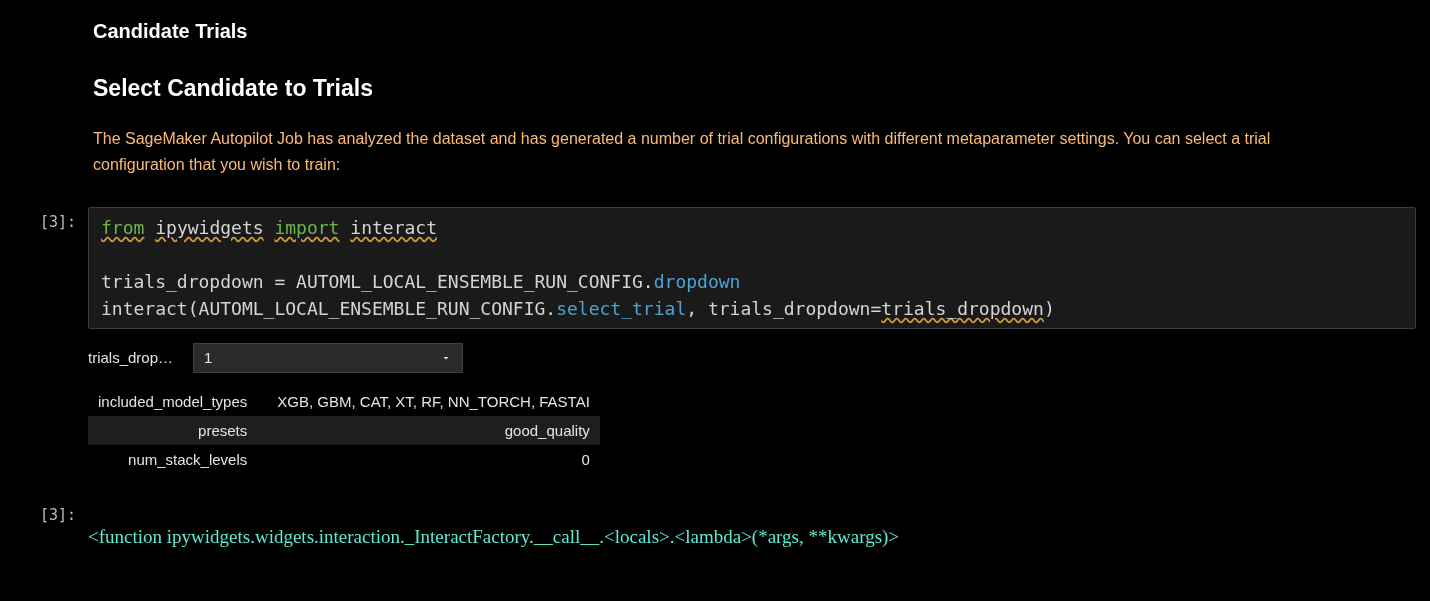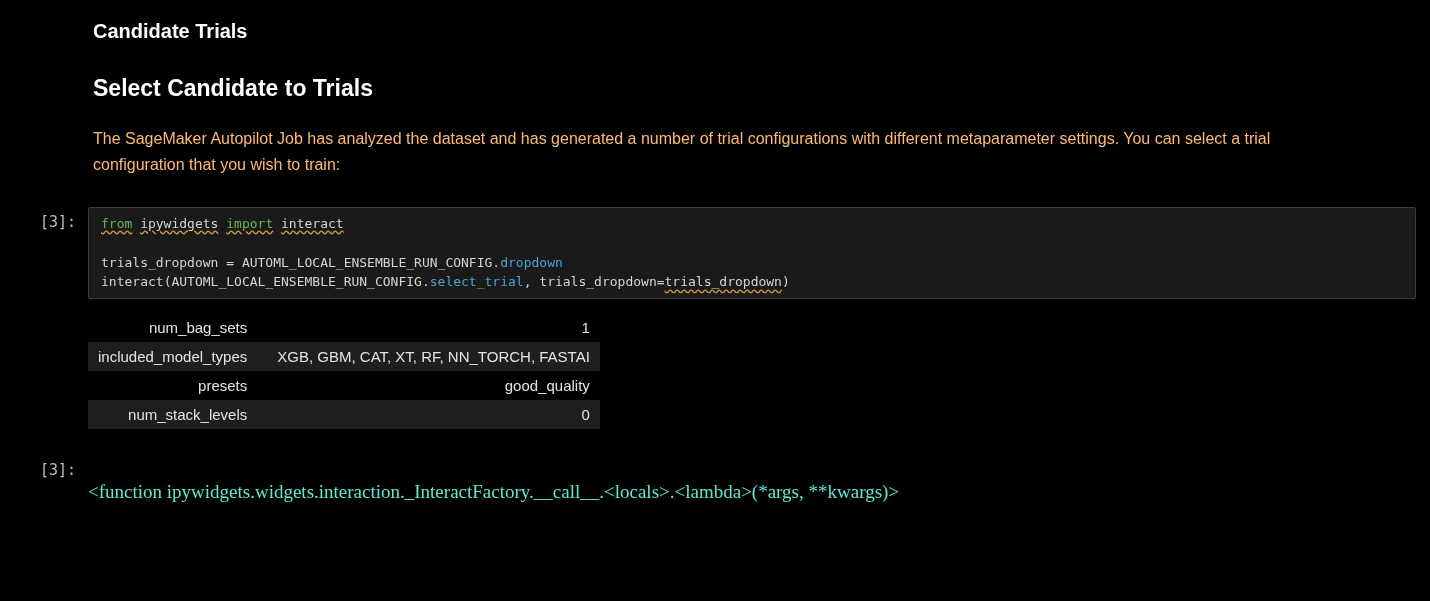--- a/index.html
+++ b/index.html
@@ -47,21 +47,21 @@
     padding-top: 6px;
   }
   .code-cell {
     flex: 1;
     background: #1a1a1a;
     border: 1px solid #3d3d3d;
     border-radius: 2px;
     padding: 6px 12px;
     margin-right: 14px;
     font-family: "SF Mono", ui-monospace, Menlo, Consolas, monospace;
-    font-size: 13px;
+    font-size: 18px;
     line-height: 1.5;
     white-space: pre;
     color: #d4d4d4;
   }
   .tok-kw { color: #6fb64a; }
   .tok-attr { color: #4da3d4; }
   .squiggle {
     text-decoration-line: underline;
     text-decoration-style: wavy;
     text-decoration-color: #d19a3a;
@@ -139,27 +139,32 @@
 
   <div class="cell-row">
     <div class="prompt">[3]:</div>
     <div class="code-cell"><span class="tok-kw squiggle">from</span> <span class="squiggle">ipywidgets</span> <span class="tok-kw squiggle">import</span> <span class="squiggle">interact</span>
 
 <span>trials_dropdown</span><span> = </span><span>AUTOML_LOCAL_ENSEMBLE_RUN_CONFIG</span><span>.</span><span class="tok-attr">dropdown</span>
 <span>interact</span><span>(</span><span>AUTOML_LOCAL_ENSEMBLE_RUN_CONFIG</span><span>.</span><span class="tok-attr">select_trial</span><span>, </span><span>trials_dropdown</span><span>=</span><span class="squiggle">trials_dropdown</span><span>)</span></div>
   </div>
 
   <div class="output-block">
+    <div class="widget-row">
+      <span class="widget-label">trials_drop…</span>
+      <div class="dropdown">
+        <span>1</span>
+        <svg class="chevron-icon" viewBox="0 0 24 24">
+            <path d="M7 10l5 5 5-5z"></path>
+          </svg>
+      </div>
+    </div>
 
     <table class="params-table">
       <tbody>
-        <tr>
-          <td class="key">num_bag_sets</td>
-          <td class="val">1</td>
-        </tr>
         <tr>
           <td class="key">included_model_types</td>
           <td class="val">XGB, GBM, CAT, XT, RF, NN_TORCH, FASTAI</td>
         </tr>
         <tr>
           <td class="key">presets</td>
           <td class="val">good_quality</td>
         </tr>
         <tr>
           <td class="key">num_stack_levels</td>

